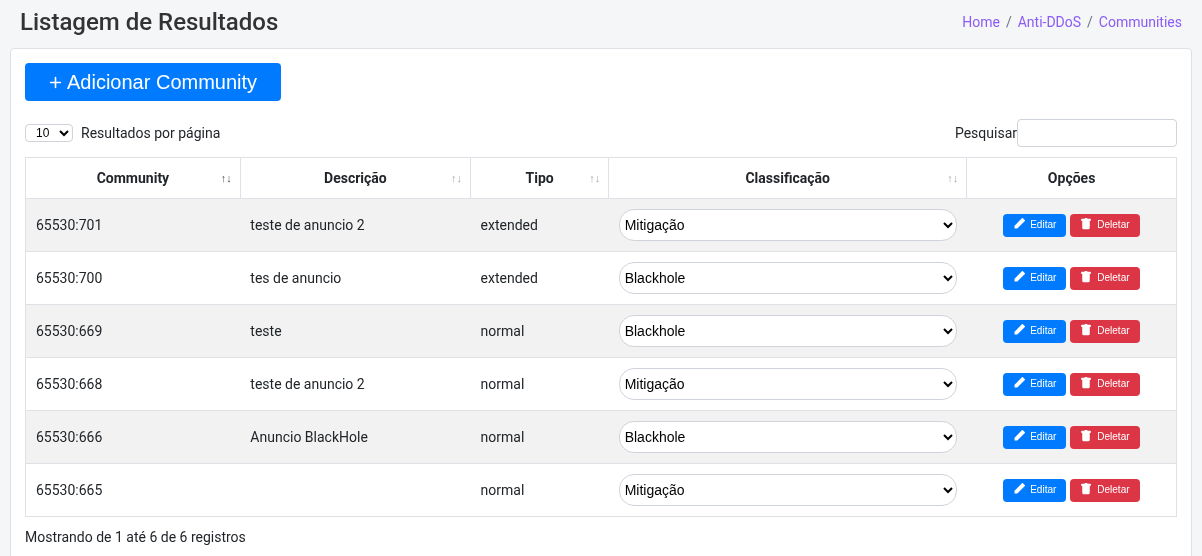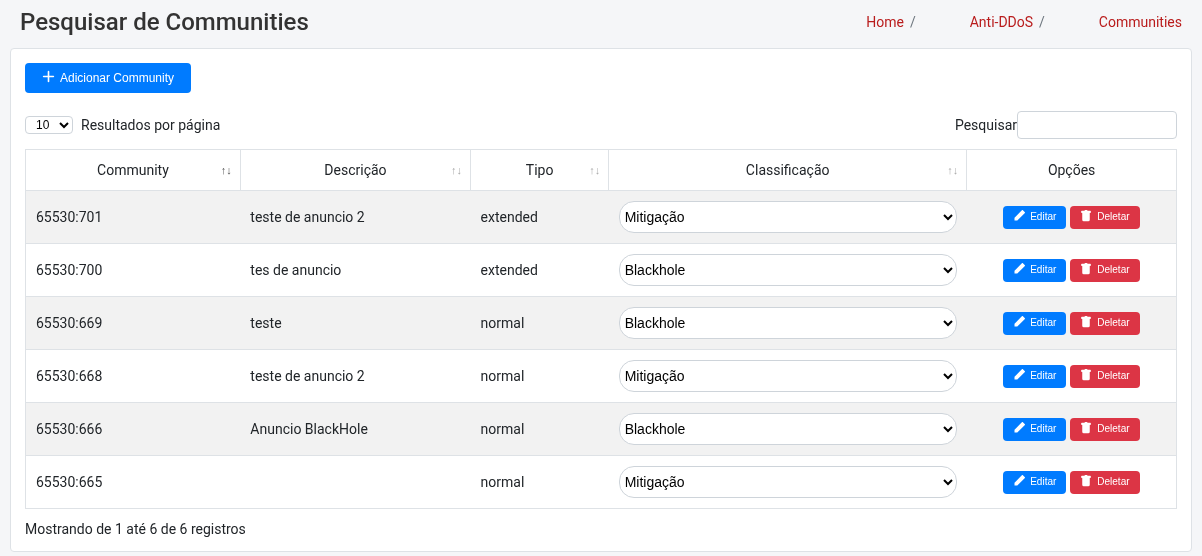--- a/index.html
+++ b/index.html
@@ -22,36 +22,36 @@
     font-weight: 500;
     color: #333;
     margin: 0;
   }
   .breadcrumb {
     display: flex;
     gap: 6px;
     align-items: center;
     font-size: 14px;
   }
-  .breadcrumb a { color: #b91c1c; text-decoration: none; margin-left: 48px; }
+  .breadcrumb a { color: #8b5cf6; text-decoration: none; }
   .breadcrumb .sep { color: #6c757d; }
   .card {
     background: #fff;
     border: 1px solid #dee2e6;
     border-radius: 4px;
     padding: 14px;
   }
   .btn {
     display: inline-flex;
     align-items: center;
     gap: 5px;
     border: none;
     border-radius: 4px;
-    padding: 7px 17px;
-    font-size: 12px;
+    padding: 7px 24px;
+    font-size: 20px;
     cursor: pointer;
     color: #fff;
     line-height: 1.2;
   }
   .btn-primary { background: #007bff; }
   .btn-danger { background: #dc3545; }
   .btn-sm { padding: 4px 10px; font-size: 10px; }
   .controls-row {
     display: flex;
     justify-content: space-between;
@@ -74,21 +74,21 @@
     padding: 5px 8px;
     width: 160px;
     font-size: 14px;
   }
   table {
     width: 100%;
     border-collapse: collapse;
     border: 1px solid #dee2e6;
   }
   thead th {
-    font-weight: 400;
+    font-weight: 700;
     text-align: center;
     padding: 12px 10px;
     border-bottom: 1px solid #dee2e6;
     border-right: 1px solid #dee2e6;
     position: relative;
     background: #fff;
   }
   thead th:last-child { border-right: none; }
   thead th .sort {
     position: absolute;
@@ -145,21 +145,21 @@
   .col-desc { width: 225px; }
   .col-tipo { width: 135px; margin-left: 23px; }
   .col-classif { width: 350px; }
   .col-opts { width: 205px; }
 </style>
 </head>
 <body>
 
 <div class="page">
   <div class="header-row">
-    <h1 class="page-title">Pesquisar de Communities</h1>
+    <h1 class="page-title">Listagem de Resultados</h1>
     <nav class="breadcrumb">
       <a href="#">Home</a>
       <span class="sep">/</span>
       <a href="#">Anti-DDoS</a>
       <span class="sep">/</span>
       <a href="#">Communities</a>
     </nav>
   </div>
 
   <div class="card">

